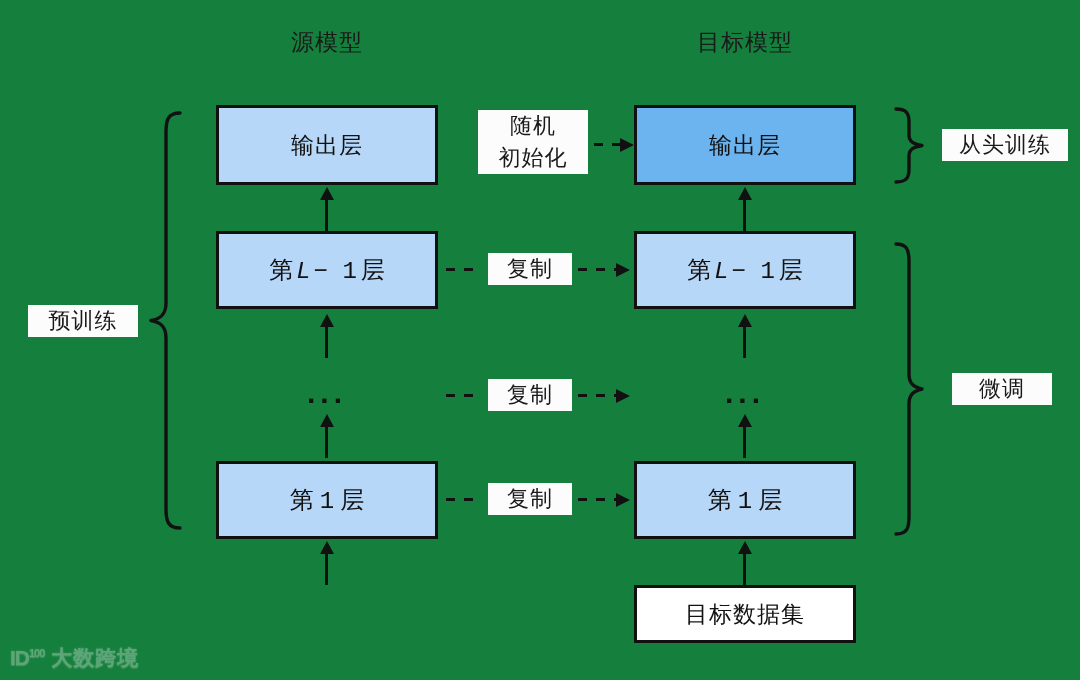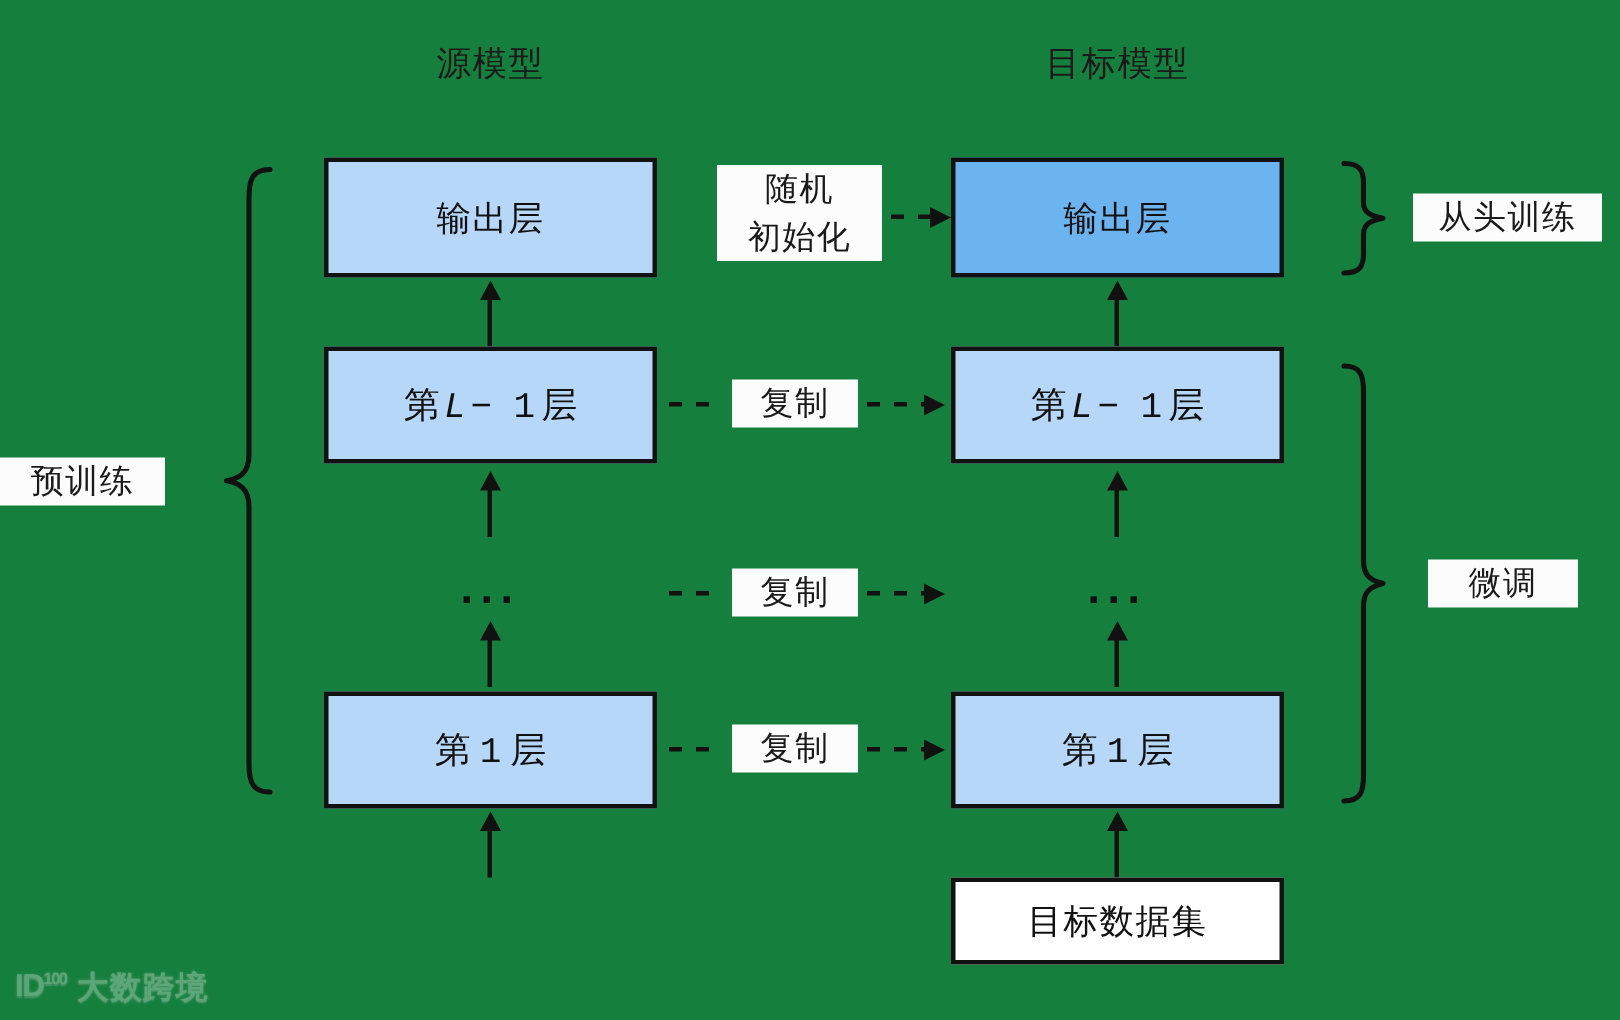--- a/index.html
+++ b/index.html
@@ -232,21 +232,21 @@
   <div class="h-dash" style="left:446px; top:498px; width:36px;"></div>
   <div class="tlabel" style="left:488px; top:483px; width:84px;">复制</div>
   <div class="h-dash arrow" style="left:578px; top:498px; width:40px;"></div>
 
   <div class="brace" style="left:146px; top:108px;">
     <svg width="40" height="425" viewBox="0 0 40 425">
       <path d="M34 5 C22 5 20 12 20 24 L20 195 C20 207 14 211 5 212.5
                C14 214 20 218 20 230 L20 401 C20 413 22 420 34 420" fill="none" stroke="#111" stroke-width="3.4" stroke-linecap="round" stroke-linejoin="round"></path>
     </svg>
   </div>
-  <div class="tlabel" style="left:0; top:305px; width:110px;">预训练</div>
+  <div class="tlabel" style="left:28px; top:305px; width:110px;">预训练</div>
 
   <div class="brace" style="left:890px; top:105px;">
     <svg width="40" height="82" viewBox="0 0 40 82">
       <path d="M6 4 C17 4 19 9 19 17 L19 30 C19 37 24 39 32 40.5
                C24 42 19 44 19 51 L19 64 C19 72 17 77 6 77" fill="none" stroke="#111" stroke-width="3.4" stroke-linecap="round" stroke-linejoin="round"></path>
     </svg>
   </div>
   <div class="tlabel" style="left:942px; top:129px; width:126px;text-align:center;">从头训练</div>
 
   <div class="brace" style="left:890px; top:240px;">

